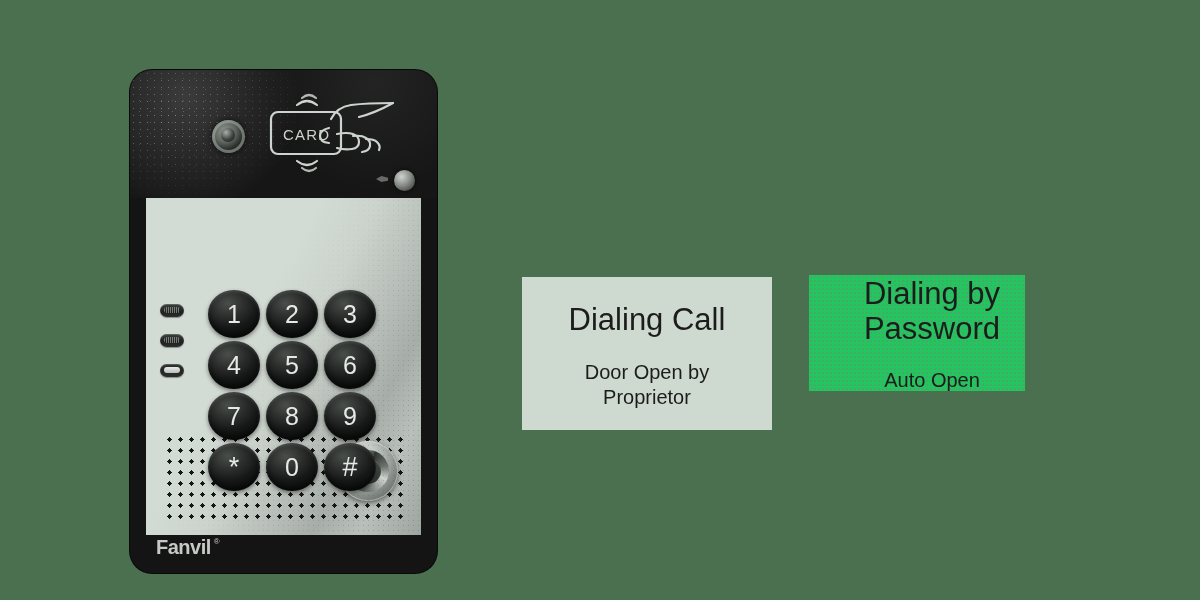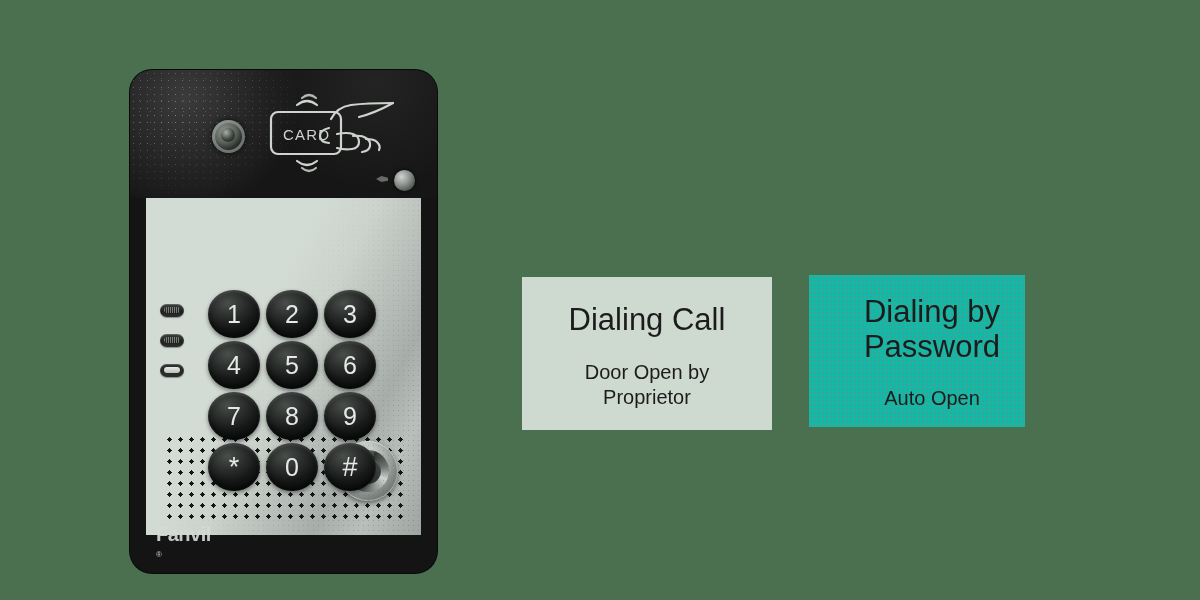--- a/index.html
+++ b/index.html
@@ -254,21 +254,20 @@
     bottom: 14px;
     display: flex;
     align-items: flex-start;
     gap: 3px;
     color: #d6dad6;
     font-size: 20px;
     font-weight: 700;
     letter-spacing: -0.5px;
     font-family: "Liberation Sans", sans-serif;
     opacity: .92;
-    flex-direction: column;
   }
   #brand .reg {
     font-size: 8px;
     font-weight: 400;
     line-height: 1;
     margin-top: 2px;
   }
 
   
   .panel {
@@ -302,22 +301,22 @@
     top: 277px;
     width: 250px;
     height: 153px;
     background: #ced9cf;
     padding-top: 6px;
   }
   #panel-dialing-password {
     left: 809px;
     top: 275px;
     width: 216px;
-    height: 152px;
-    background: #14b8a6;
+    height: 116px;
+    background: #22c55e;
     padding-top: 4px;
     padding-left: 30px;
   }
   #panel-dialing-password::before {
     content: "";
     position: absolute;
     inset: 0;
     background-image: radial-gradient(rgba(120,132,122,.40) 0.7px, transparent 0.9px);
     background-size: 4px 4px;
     pointer-events: none;

